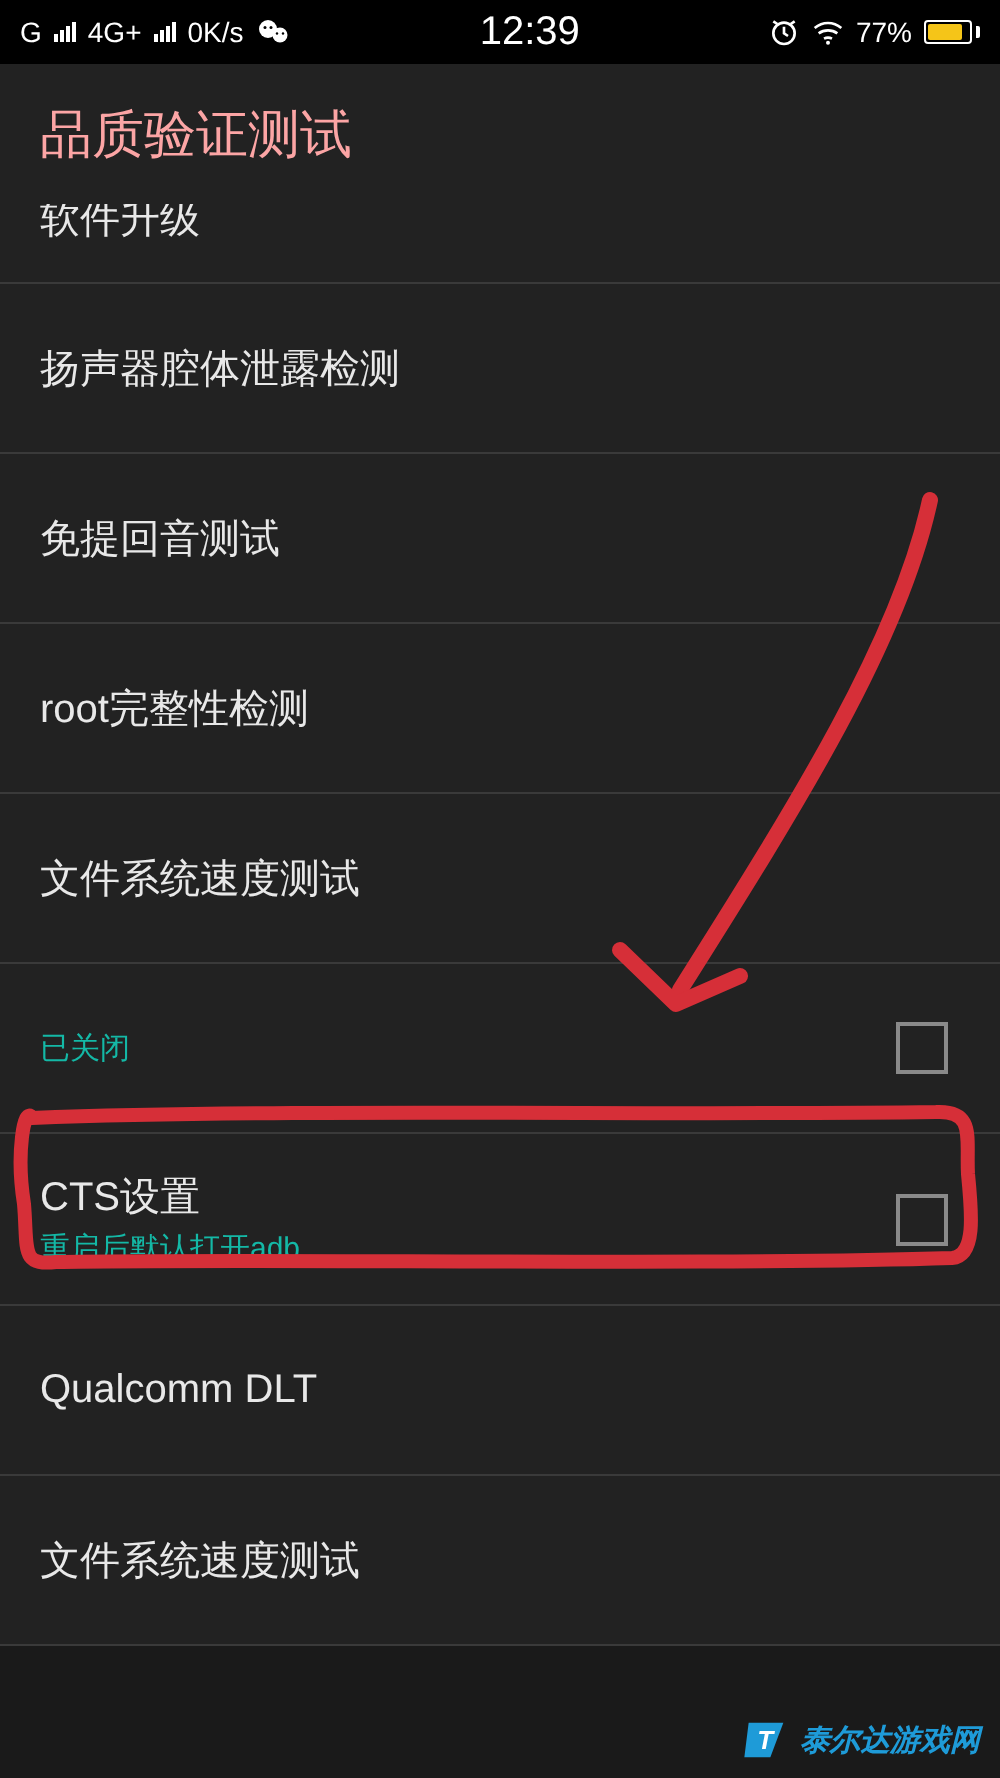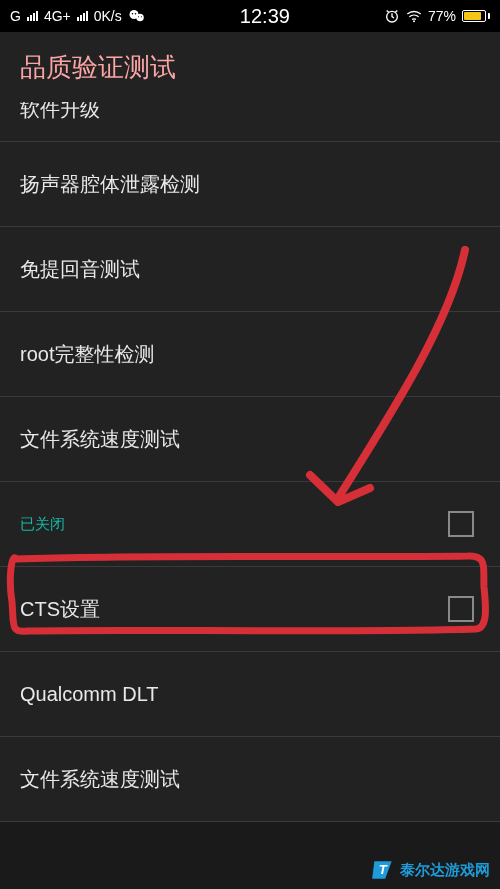--- a/index.html
+++ b/index.html
@@ -71,21 +71,21 @@
     .watermark {
       position: absolute;
       bottom: 6px;
       right: 10px;
       display: flex;
       align-items: center;
       gap: 4px;
       z-index: 10;
     }
     .watermark-logo { width: 26px; height: 26px; }
-    .watermark-text { font-size: 15px; font-weight: 700; color: #1e9bd8; }
+    .watermark-text { font-size: 15px; font-weight: 700; font-style: italic; color: #1e9bd8; }
   </style>
 </head>
 <body>
 
 <div class="status-bar">
   <div class="status-left">
     <span>G</span>
     <span class="signal-icon">
       <span class="signal-bar" style="height:4px"></span>
         <span class="signal-bar" style="height:6px"></span>
@@ -162,20 +162,21 @@
   </div>
   <div class="list-item">
     <div class="item-text">
       <div class="item-sub">已关闭</div>
     </div>
     <div class="checkbox"></div>
   </div>
   <div class="list-item">
     <div class="item-text">
       <div class="item-title">CTS设置</div>
+      <div class="item-sub">重启后默认打开adb</div>
     </div>
     <div class="checkbox"></div>
   </div>
   <div class="list-item">
     <div class="item-text">
         <div class="item-title">Qualcomm DLT</div>
       </div>
   </div>
   <div class="list-item">
     <div class="item-text">

